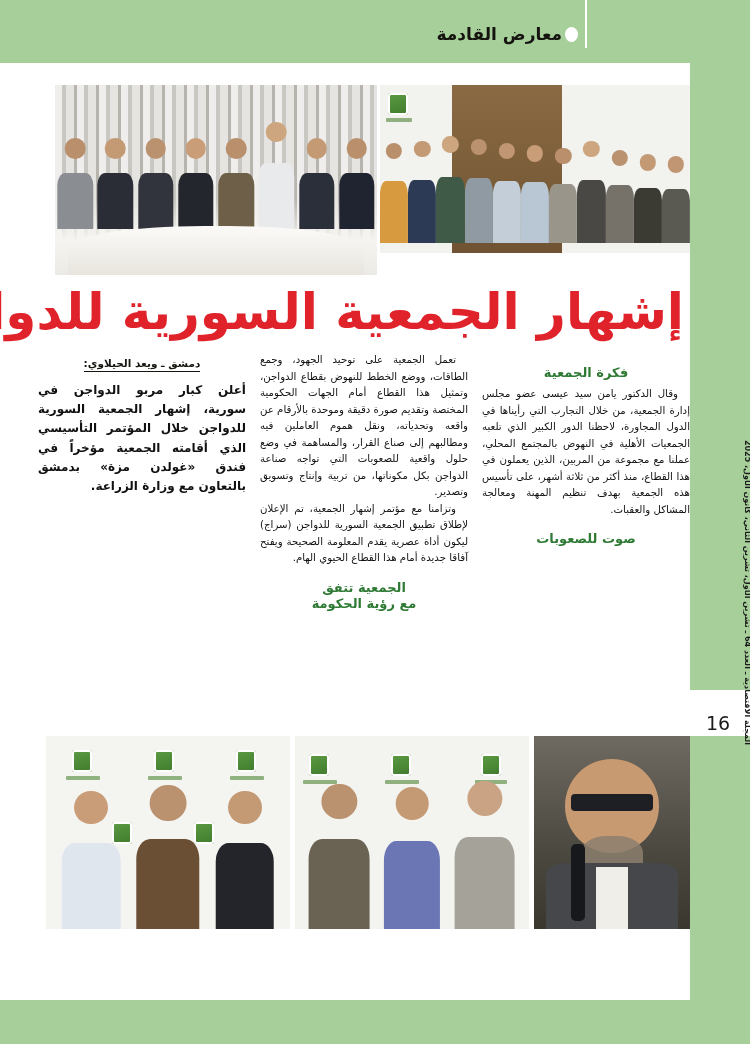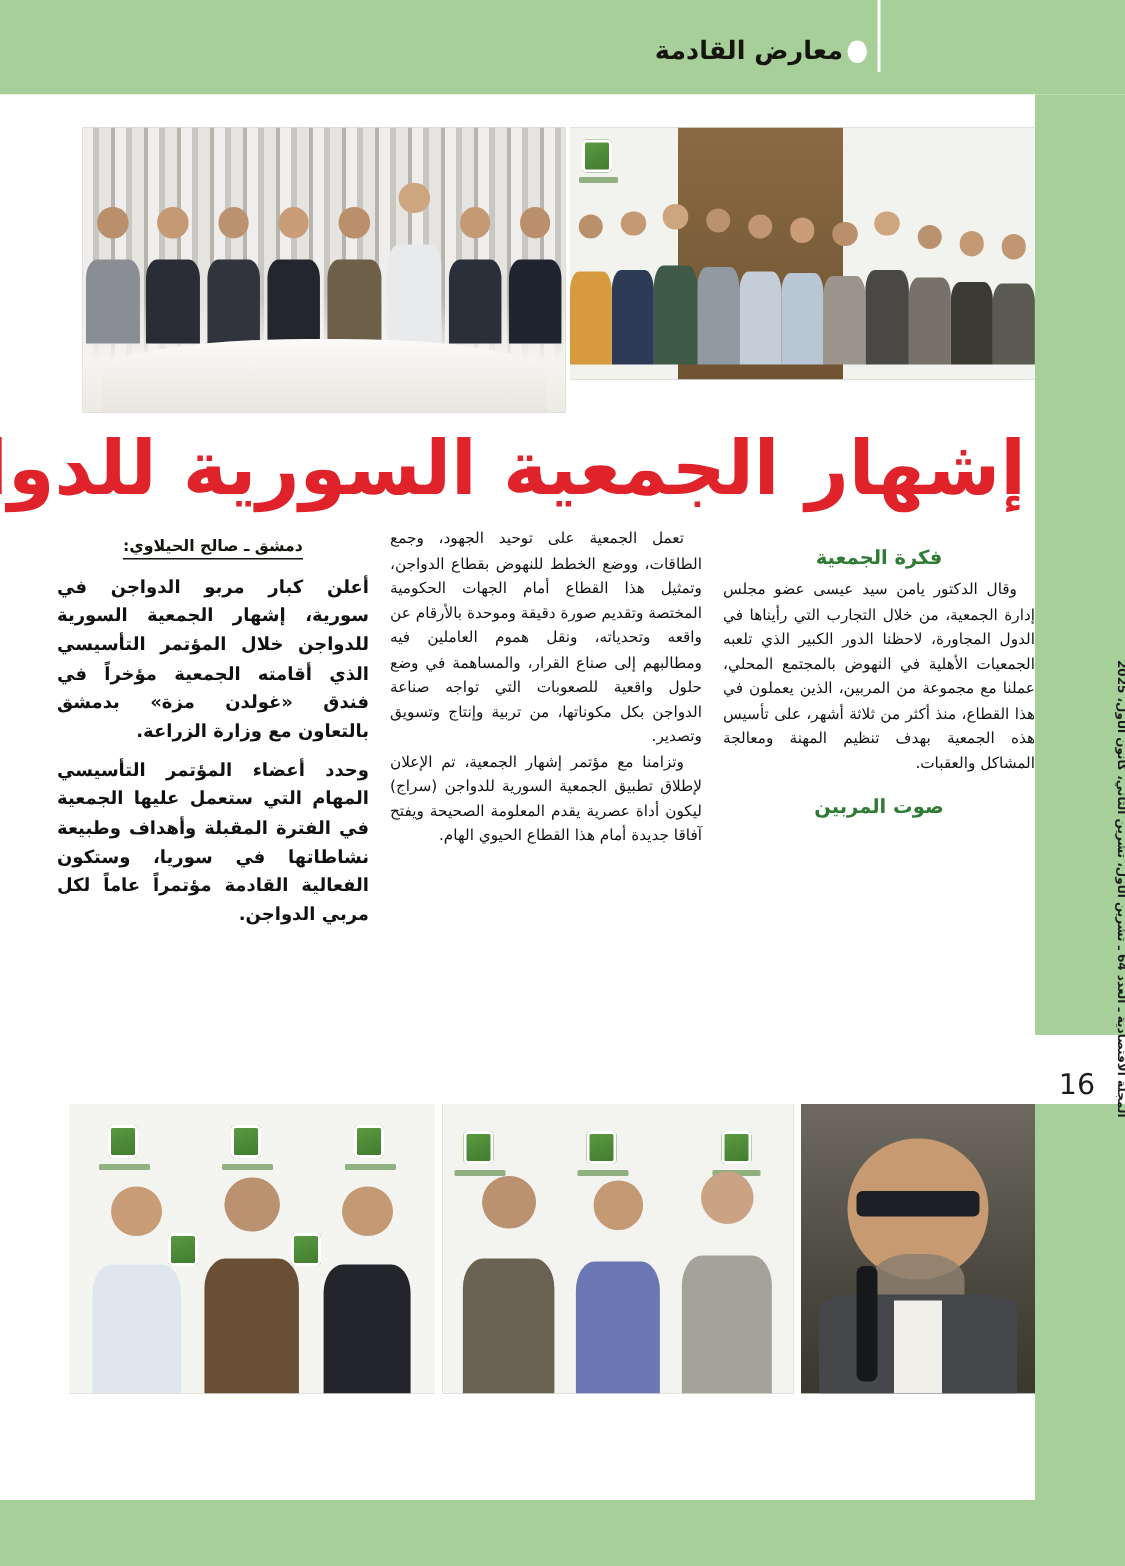--- a/index.html
+++ b/index.html
@@ -378,35 +378,38 @@
       </div>
     </div>
 
 
     <div id="headline">إشهار الجمعية السورية للدواجن</div>
 
     <div id="columns">
 
       <div class="col">
         <div class="byline-wrap">
-          <div class="byline">دمشق ـ صالح الحيلاوي:</div>
+          <div class="byline">دمشق ـ ويعد الحيلاوي:</div>
         </div>
         <p class="lead">أعلن كبار مربو الدواجن في سورية، إشهار الجمعية السورية للدواجن خلال المؤتمر التأسيسي الذي أقامته الجمعية مؤخراً في فندق «غولدن مزة» بدمشق بالتعاون مع وزارة الزراعة.</p>
-        <p class="lead">وحدد أعضاء المؤتمر التأسيسي المهام التي ستعمل عليها الجمعية في الفترة المقبلة وأهداف وطبيعة نشاطاتها في سوريا، وستكون الفعالية القادمة مؤتمراً عاماً لكل مربي الدواجن.</p>
       </div>
 
       <div class="col">
         <p class="body">تعمل الجمعية على توحيد الجهود، وجمع الطاقات، ووضع الخطط للنهوض بقطاع الدواجن، وتمثيل هذا القطاع أمام الجهات الحكومية المختصة وتقديم صورة دقيقة وموحدة بالأرقام عن واقعه وتحدياته، ونقل هموم العاملين فيه ومطالبهم إلى صناع القرار، والمساهمة في وضع حلول واقعية للصعوبات التي تواجه صناعة الدواجن بكل مكوناتها، من تربية وإنتاج وتسويق وتصدير.</p>
         <p class="body">وتزامنا مع مؤتمر إشهار الجمعية، تم الإعلان لإطلاق تطبيق الجمعية السورية للدواجن (سراج) ليكون أداة عصرية يقدم المعلومة الصحيحة ويفتح آفاقا جديدة أمام هذا القطاع الحيوي الهام.</p>
+        <h3 class="subhead">
+          <span>الجمعية تتفق</span><br>
+          <span>مع رؤية الحكومة</span>
+        </h3>
       </div>
 
       <div class="col">
         <h3 class="subhead">فكرة الجمعية</h3>
         <p class="body">وقال الدكتور يامن سيد عيسى عضو مجلس إدارة الجمعية، من خلال التجارب التي رأيناها في الدول المجاورة، لاحظنا الدور الكبير الذي تلعبه الجمعيات الأهلية في النهوض بالمجتمع المحلي، عملنا مع مجموعة من المربين، الذين يعملون في هذا القطاع، منذ أكثر من ثلاثة أشهر، على تأسيس هذه الجمعية بهدف تنظيم المهنة ومعالجة المشاكل والعقبات.</p>
-        <h3 class="subhead">صوت المربين</h3>
+        <h3 class="subhead">صوت للصعوبات</h3>
       </div>
 
     </div>
 
     <div class="photo" id="photo-bot-1">
       <div class="scene-backdrop" style="background:#f4f5f1"></div>
       <div class="logo-tile" style="left:26px; top:14px;"></div>
       <div class="logo-tile" style="left:108px; top:14px;"></div>
       <div class="logo-tile" style="left:190px; top:14px;"></div>
       <div class="logo-word" style="left:20px;  top:40px; width:34px;"></div>

